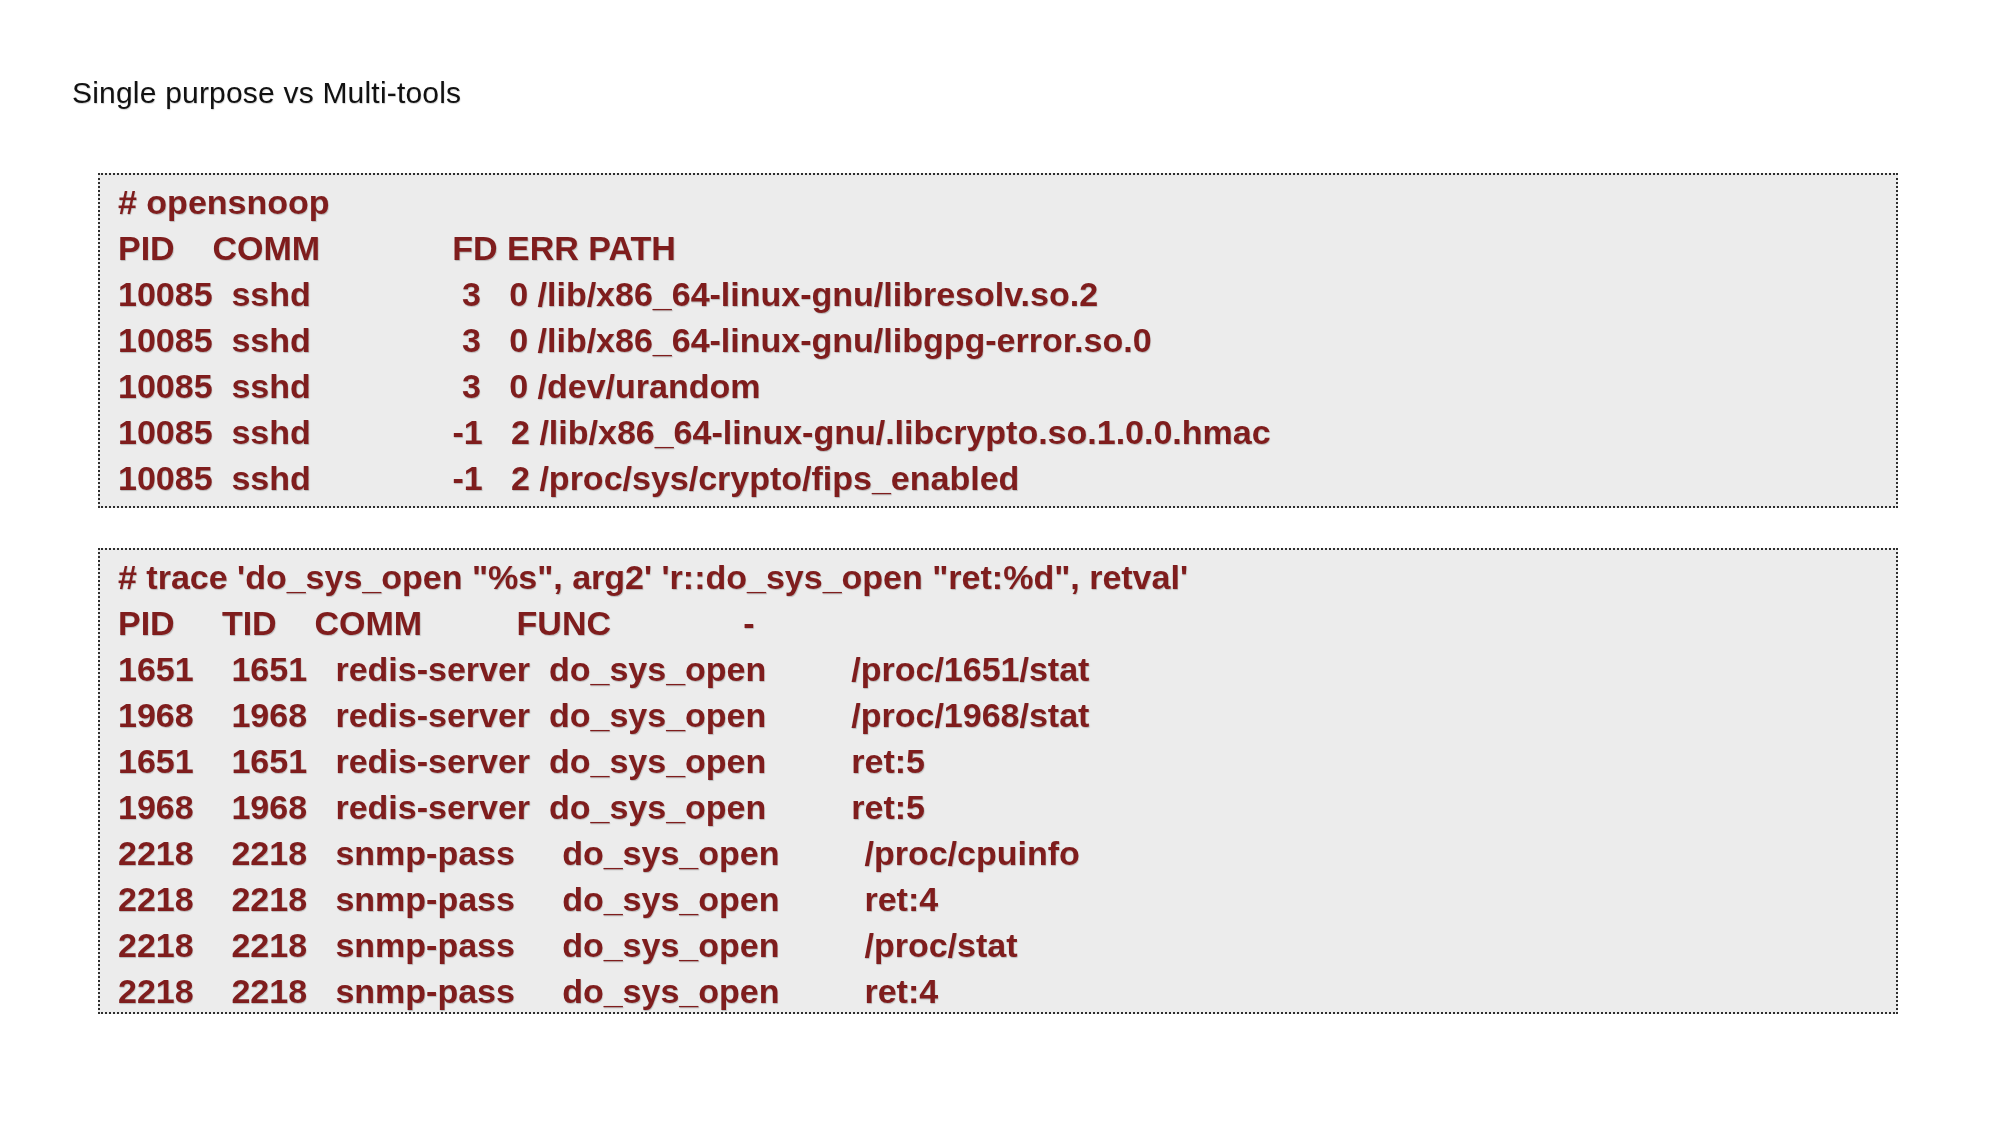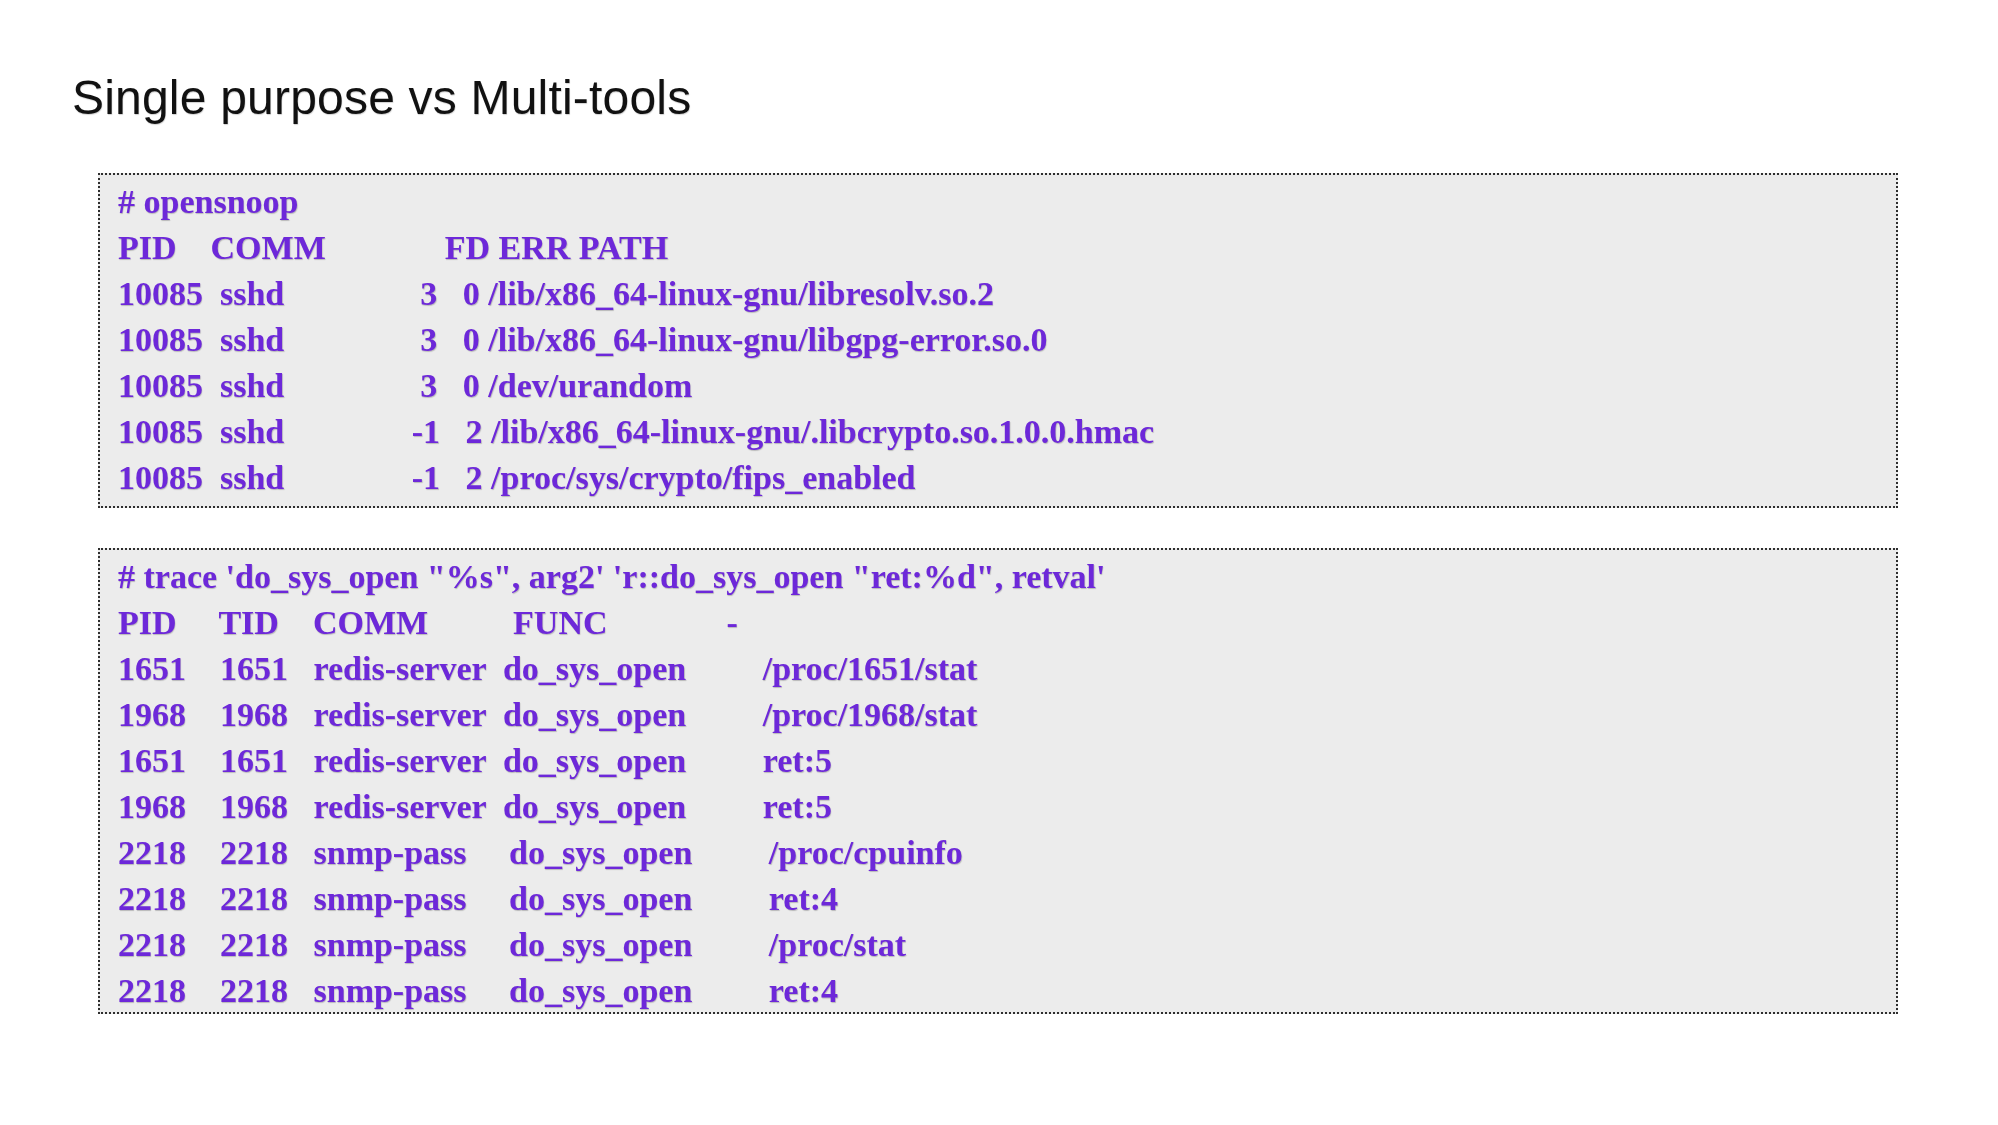--- a/index.html
+++ b/index.html
@@ -12,22 +12,22 @@
     position: relative;
   }
   .slide {
     position: absolute;
     inset: 0;
     background: #ffffff;
   }
   .slide-title {
     position: absolute;
     left: 72px;
-    top: 70px;
-    font-size: 48px;
+    top: 76px;
+    font-size: 30px;
     font-weight: 400;
     letter-spacing: 0.2px;
     color: #111111;
     text-shadow: 0.5px 0.5px 1px rgba(0,0,0,0.18);
     white-space: nowrap;
   }
   .term-box {
     position: absolute;
     left: 98px;
     width: 1800px;
@@ -38,25 +38,25 @@
   }
   .term-box.first {
     top: 173px;
     height: 335px;
   }
   .term-box.second {
     top: 548px;
     height: 466px;
   }
   .term-text {
-    font-family: Liberation Serif, serif;
+    font-family: Liberation Sans, sans-serif;
     font-weight: 700;
     font-size: 34px;
     line-height: 46px;
-    color: #6d28d9;
+    color: #7f1d1d;
     text-shadow: 0.6px 0.6px 1px rgba(0,0,0,0.22);
     white-space: pre;
   }
 </style>
 </head>
 <body>
 
 <div class="slide">
 
   <h1 class="slide-title">Single purpose vs Multi-tools</h1>

